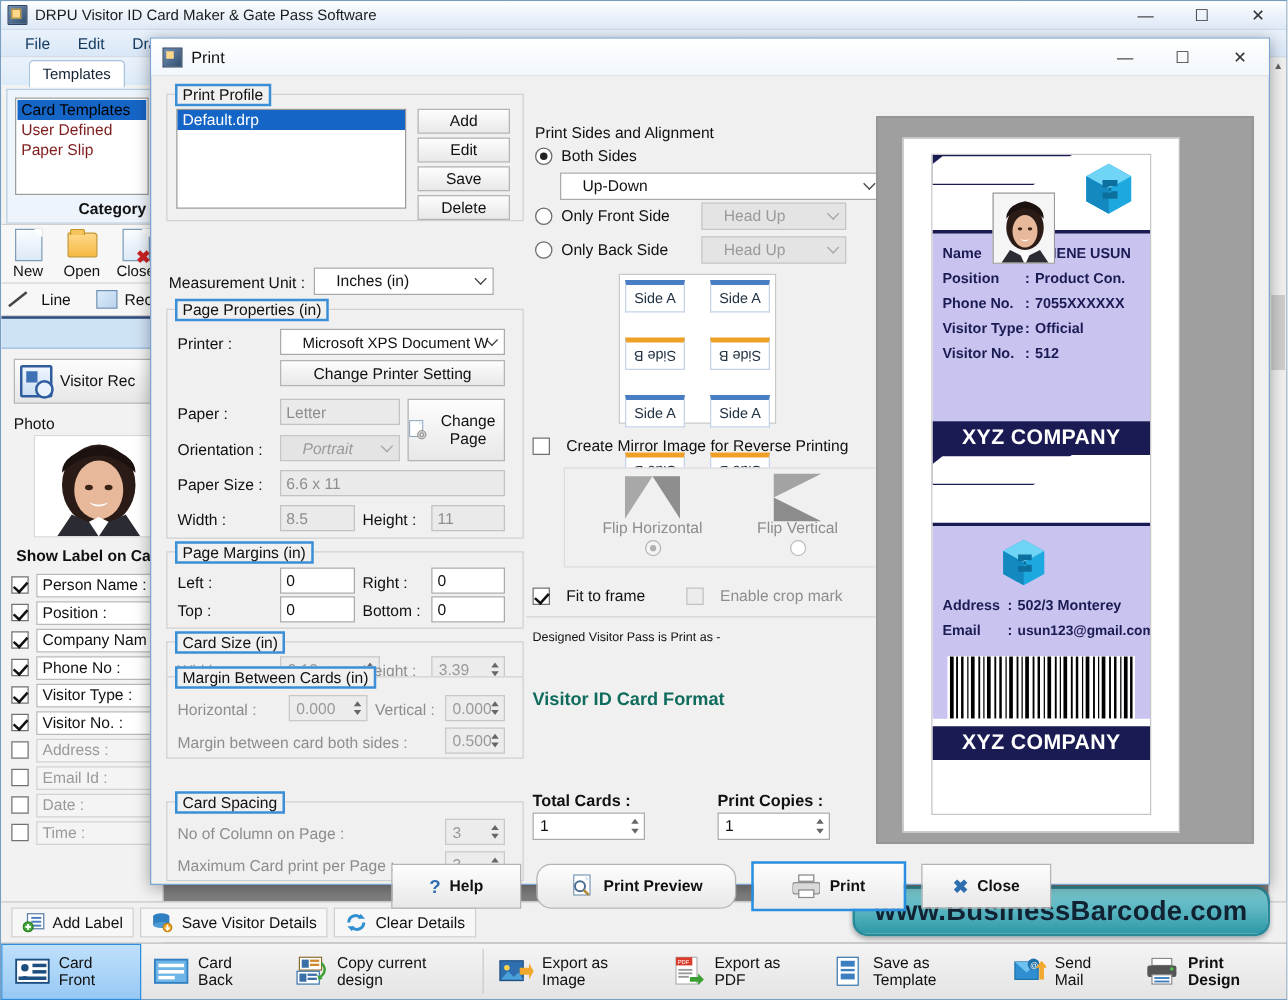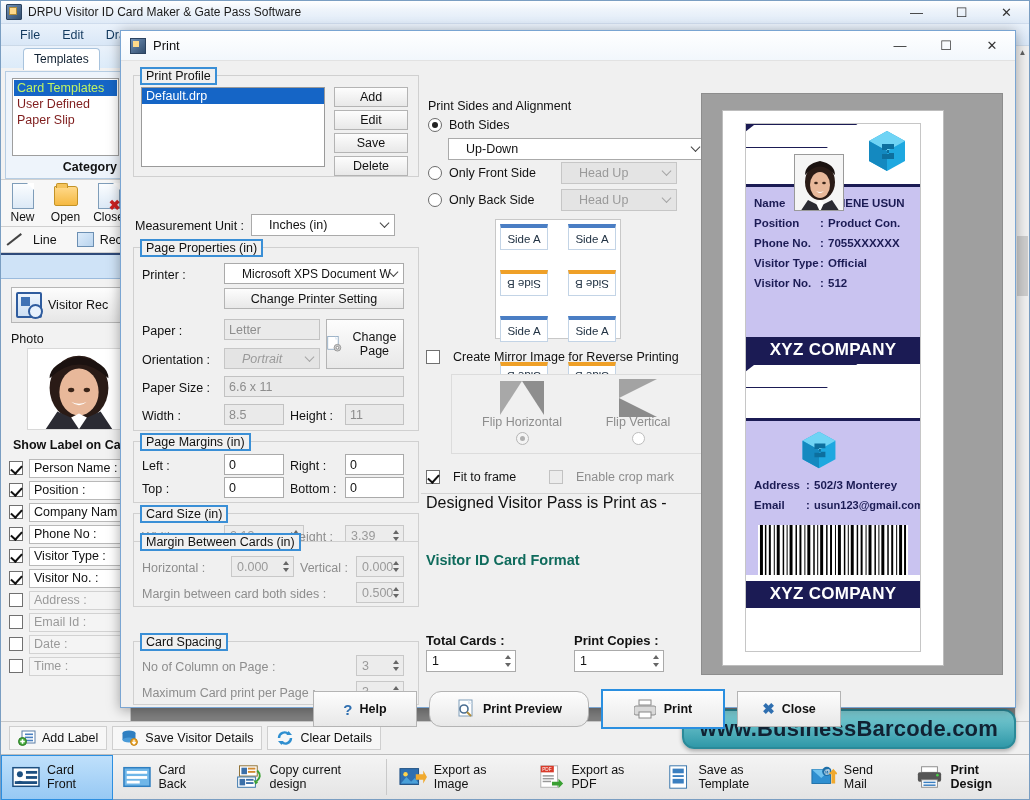--- a/index.html
+++ b/index.html
@@ -75,21 +75,21 @@
   }
   .grp-box {
     margin: 3px 4px 0 4px; background: #eef4fb;
     border: 1px solid #b6cde3; padding: 6px 6px 2px;
   }
   .listbox {
     background: #fff; border: 1px solid #9e9e9e; height: 78px;
     font-size: 12.5px; padding: 1px;
   }
   .listbox .li { padding: 1px 3px; color: #7f1d1d; }
-  .listbox .li.sel { background: #1565c6; color: #bef264; }
+  .listbox .li.sel { background: #1565c6; color: #000000; }
   .cat-label { text-align: right; font-weight: bold; font-size: 12.5px; padding: 4px 2px 2px; color:#111; }
 
   .iconrow {
     display: flex; border-top: 1px solid #d0d0d0; border-bottom: 1px solid #d0d0d0;
     background: #f7f7f7; padding: 3px 0 2px;
   }
   .iconbtn { width: 43px; text-align: center; font-size: 12px; color: #111; }
   .doc-ico {
     width: 22px; height: 26px; margin: 0 auto 1px;
     background: linear-gradient(to bottom,#fbfdff,#dce9f6);
@@ -856,21 +856,21 @@
         <div class="chk on"></div>
         <span>Fit to frame</span>
       </div>
       <div class="rrow" style="left:428px; top:409px; color:#8d8d8d;">
         <div class="chk" style="border-color:#c2c2c2; background:#ececec;"></div>
         <span>Enable crop mark</span>
       </div>
 
       <div class="sep-h" style="left:300px; top:432px; width:292px;"></div>
 
-      <div class="lbl" style="left:305px; top:433px; font-size:16px;">Designed Visitor Pass is Print as -</div>
+      <div class="lbl" style="left:305px; top:444px; font-size:10px;">Designed Visitor Pass is Print as -</div>
       <div class="lbl" style="left:305px; top:491px; font-size:14.5px; font-weight:bold; color:#0f6b5c;">Visitor ID Card Format</div>
 
       <div class="lbl" style="left:305px; top:572px; font-weight:bold; font-size:13px;">Total Cards :</div>
       <div class="spin" style="position:absolute; left:305px; top:589px; width:90px; height:22px;">
         <span>1</span>
         <span class="up"></span>
           <span class="dn"></span>
       </div>
       <div class="lbl" style="left:453px; top:572px; font-weight:bold; font-size:13px;">Print Copies :</div>
       <div class="spin" style="position:absolute; left:453px; top:589px; width:90px; height:22px;">

